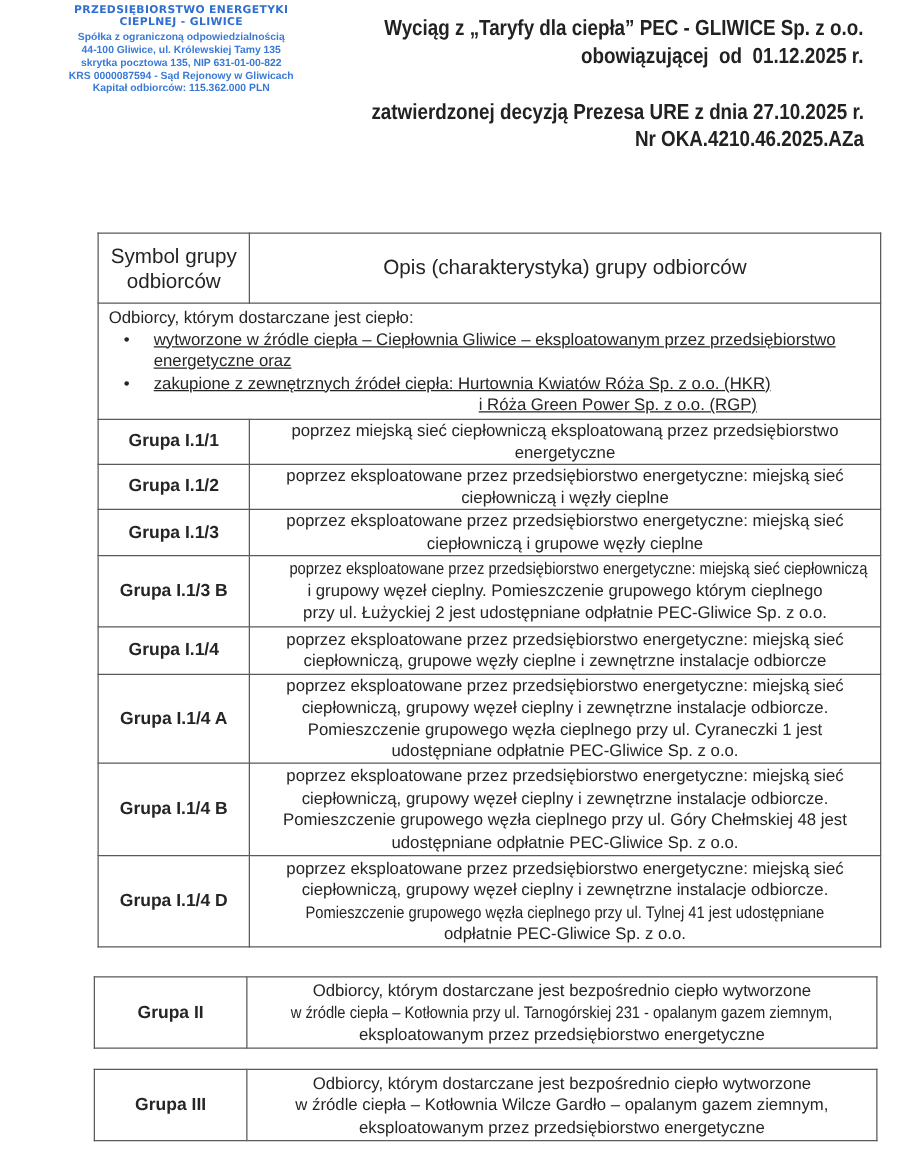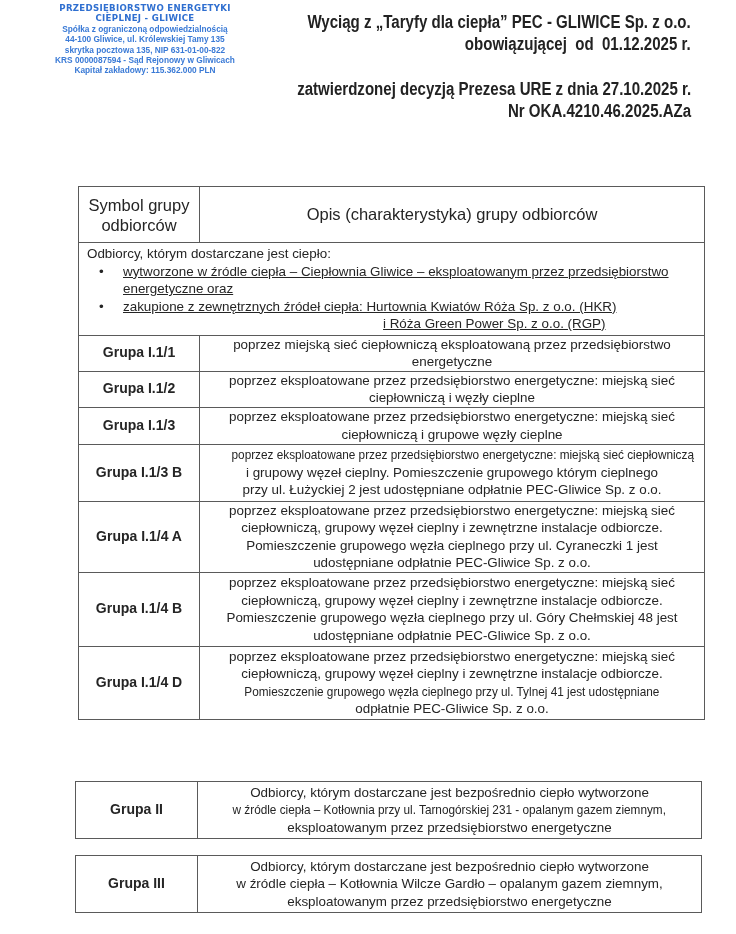--- a/index.html
+++ b/index.html
@@ -44,21 +44,21 @@
 </head>
 <body>
 
 <div class="stamp">
   <div class="s-name">PRZEDSIĘBIORSTWO ENERGETYKI</div>
   <div class="s-name">CIEPLNEJ - GLIWICE</div>
   <div class="s-line">Spółka z ograniczoną odpowiedzialnością</div>
   <div class="s-line">44-100 Gliwice, ul. Królewskiej Tamy 135</div>
   <div class="s-line">skrytka pocztowa 135, NIP 631-01-00-822</div>
   <div class="s-line">KRS 0000087594 - Sąd Rejonowy w Gliwicach</div>
-  <div class="s-line">Kapitał zakładowy: 115.362.000 PLN</div>
+  <div class="s-line">Kapitał odbiorców: 115.362.000 PLN</div>
 </div>
 
 <div class="title">
   <div>Wyciąg z „Taryfy dla ciepła” PEC - GLIWICE Sp. z o.o.</div>
   <div class="gap">obowiązującej  od  01.12.2025 r.</div>
 </div>
 <div class="title t2">
   <div>zatwierdzonej decyzją Prezesa URE z dnia 27.10.2025 r.</div>
   <div>Nr OKA.4210.46.2025.AZa</div>
 </div>
@@ -114,20 +114,27 @@
     </td>
   </tr>
   <tr style="height:57px">
     <td class="sym">Grupa I.1/3 B</td>
     <td class="desc">
       <span class="line"><span class="squeeze">poprzez eksploatowane przez przedsiębiorstwo energetyczne: miejską sieć ciepłowniczą</span></span>
       <span class="line">i grupowy węzeł cieplny. Pomieszczenie grupowego którym cieplnego</span>
       <span class="line">przy ul. Łużyckiej 2 jest udostępniane odpłatnie PEC-Gliwice Sp. z o.o.</span>
     </td>
   </tr>
+  <tr style="height:38px">
+    <td class="sym">Grupa I.1/4</td>
+    <td class="desc">
+      <span class="line">poprzez eksploatowane przez przedsiębiorstwo energetyczne: miejską sieć</span>
+      <span class="line">ciepłowniczą, grupowe węzły cieplne i zewnętrzne instalacje odbiorcze</span>
+    </td>
+  </tr>
   <tr style="height:71px">
     <td class="sym">Grupa I.1/4 A</td>
     <td class="desc">
       <span class="line">poprzez eksploatowane przez przedsiębiorstwo energetyczne: miejską sieć</span>
       <span class="line">ciepłowniczą, grupowy węzeł cieplny i zewnętrzne instalacje odbiorcze.</span>
       <span class="line">Pomieszczenie grupowego węzła cieplnego przy ul. Cyraneczki 1  jest</span>
       <span class="line">udostępniane odpłatnie PEC-Gliwice Sp. z o.o.</span>
     </td>
   </tr>
   <tr style="height:74px">

